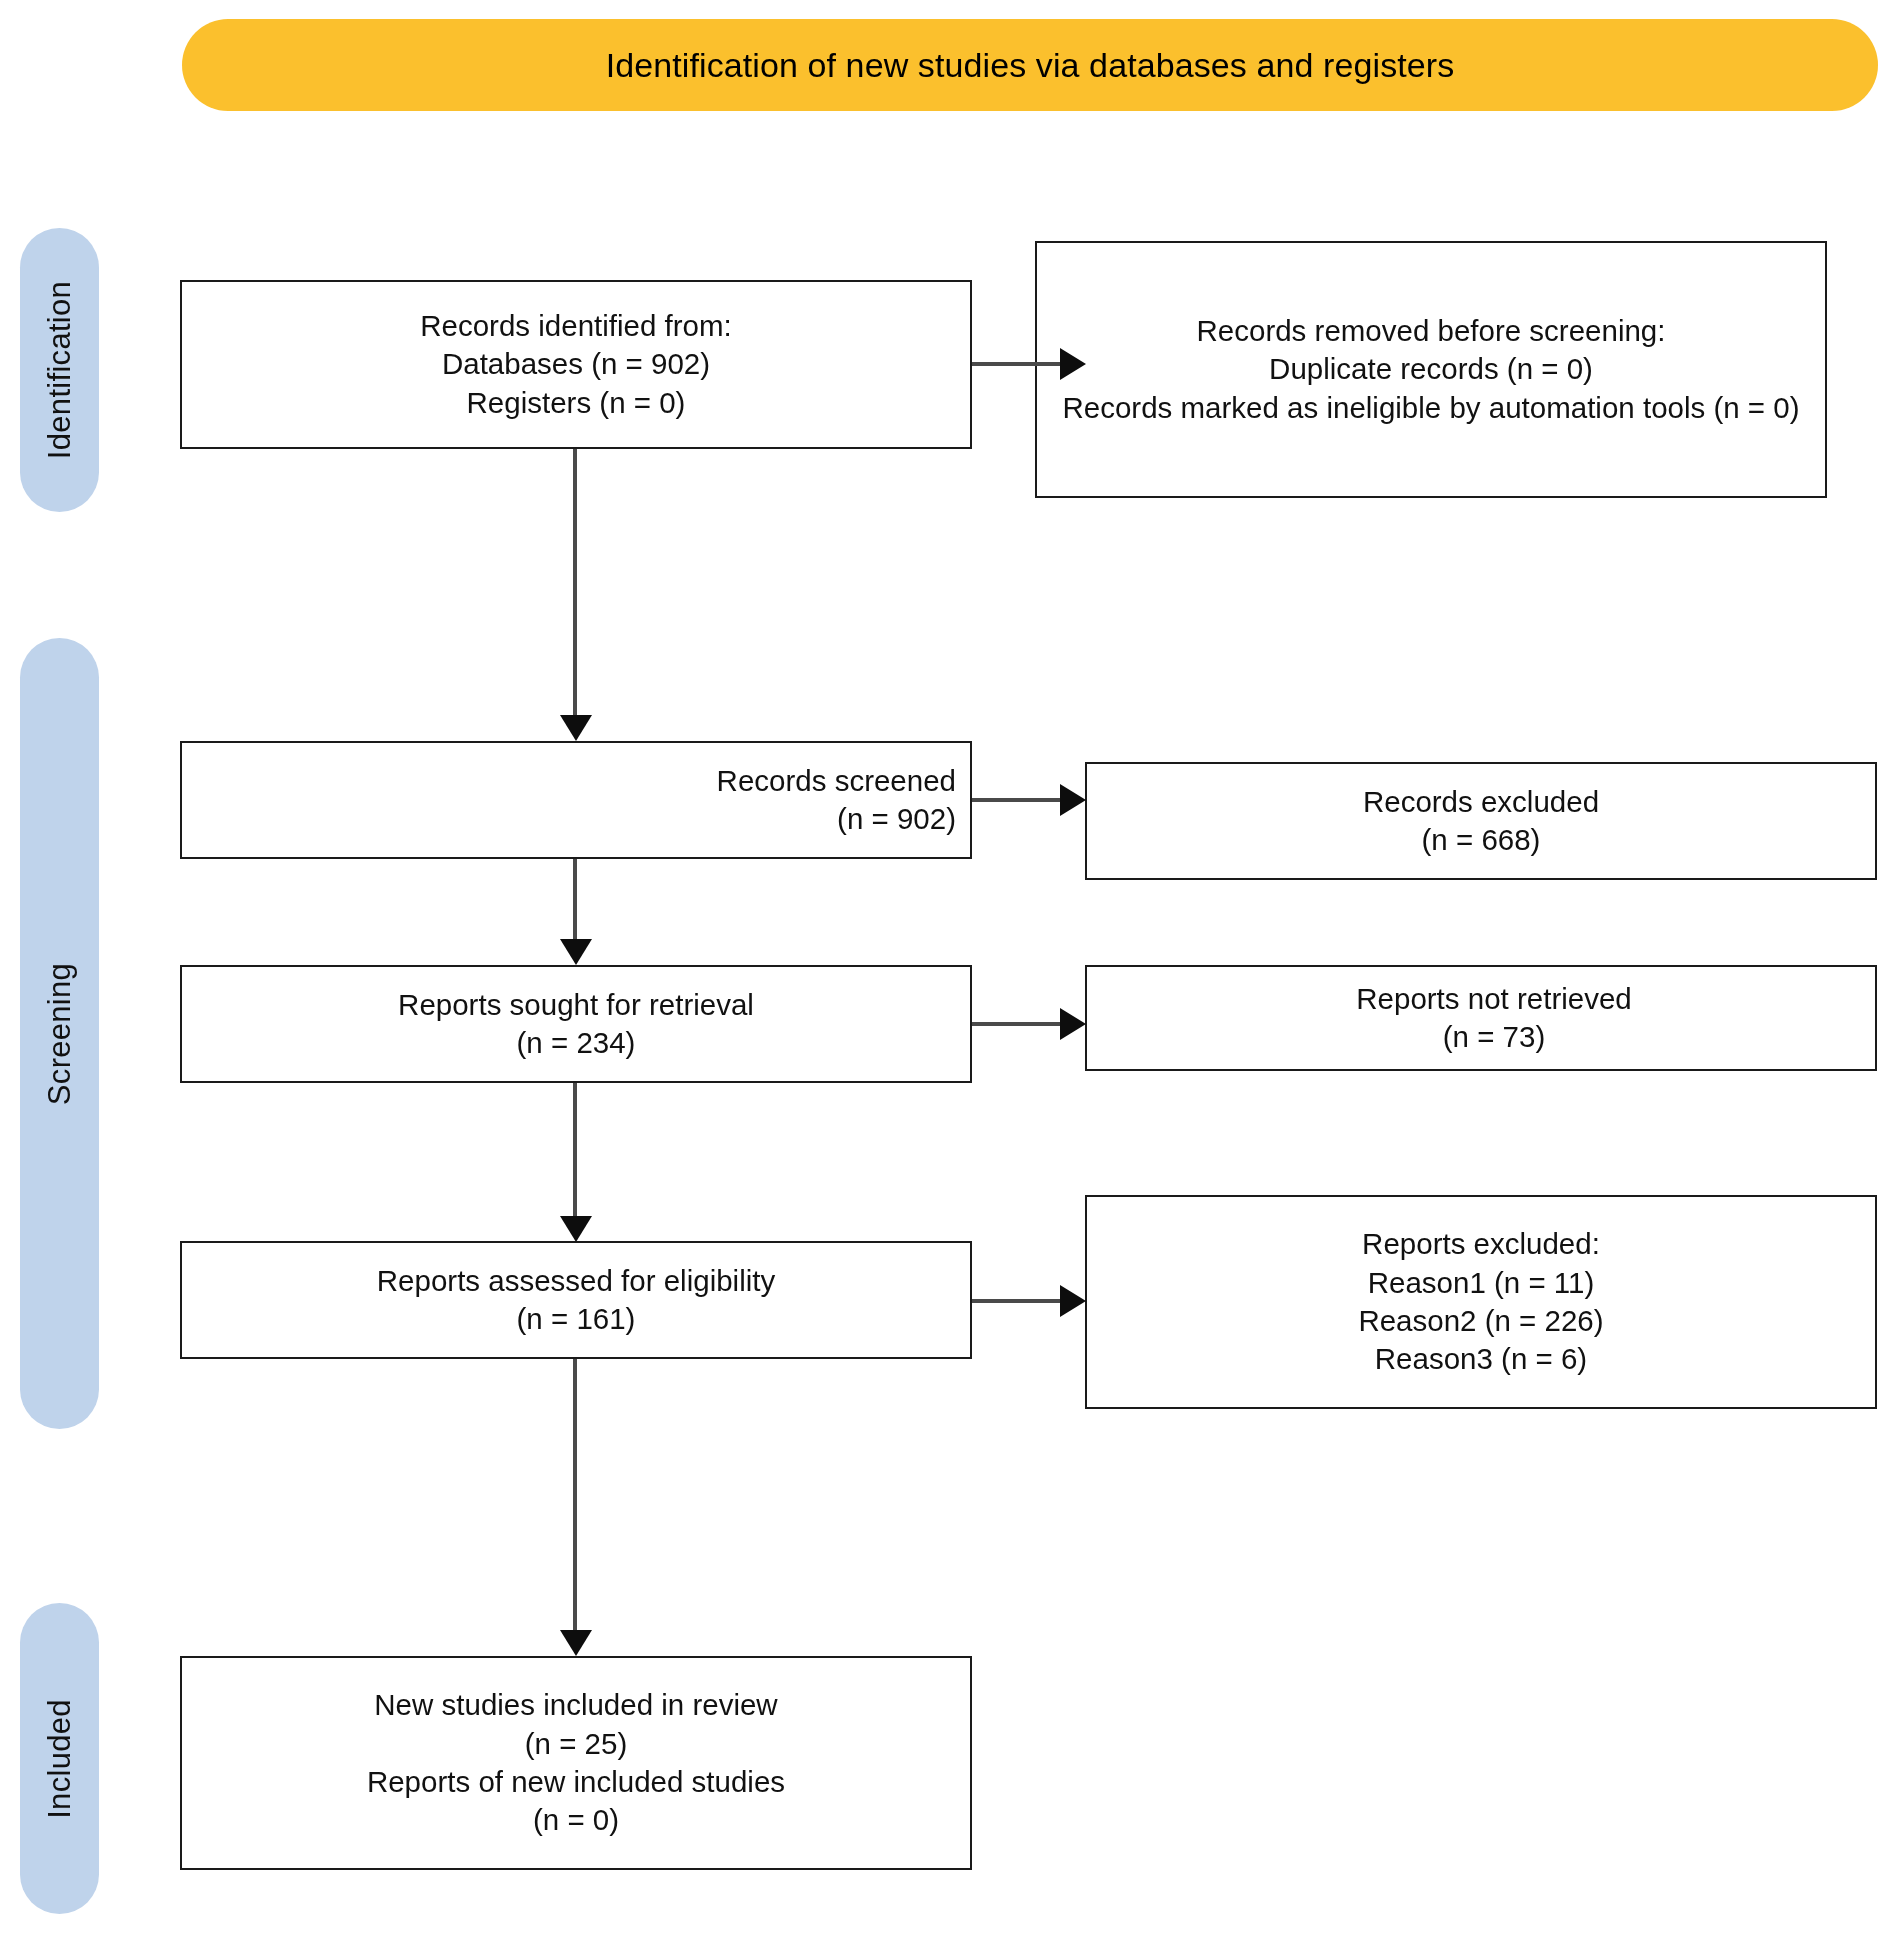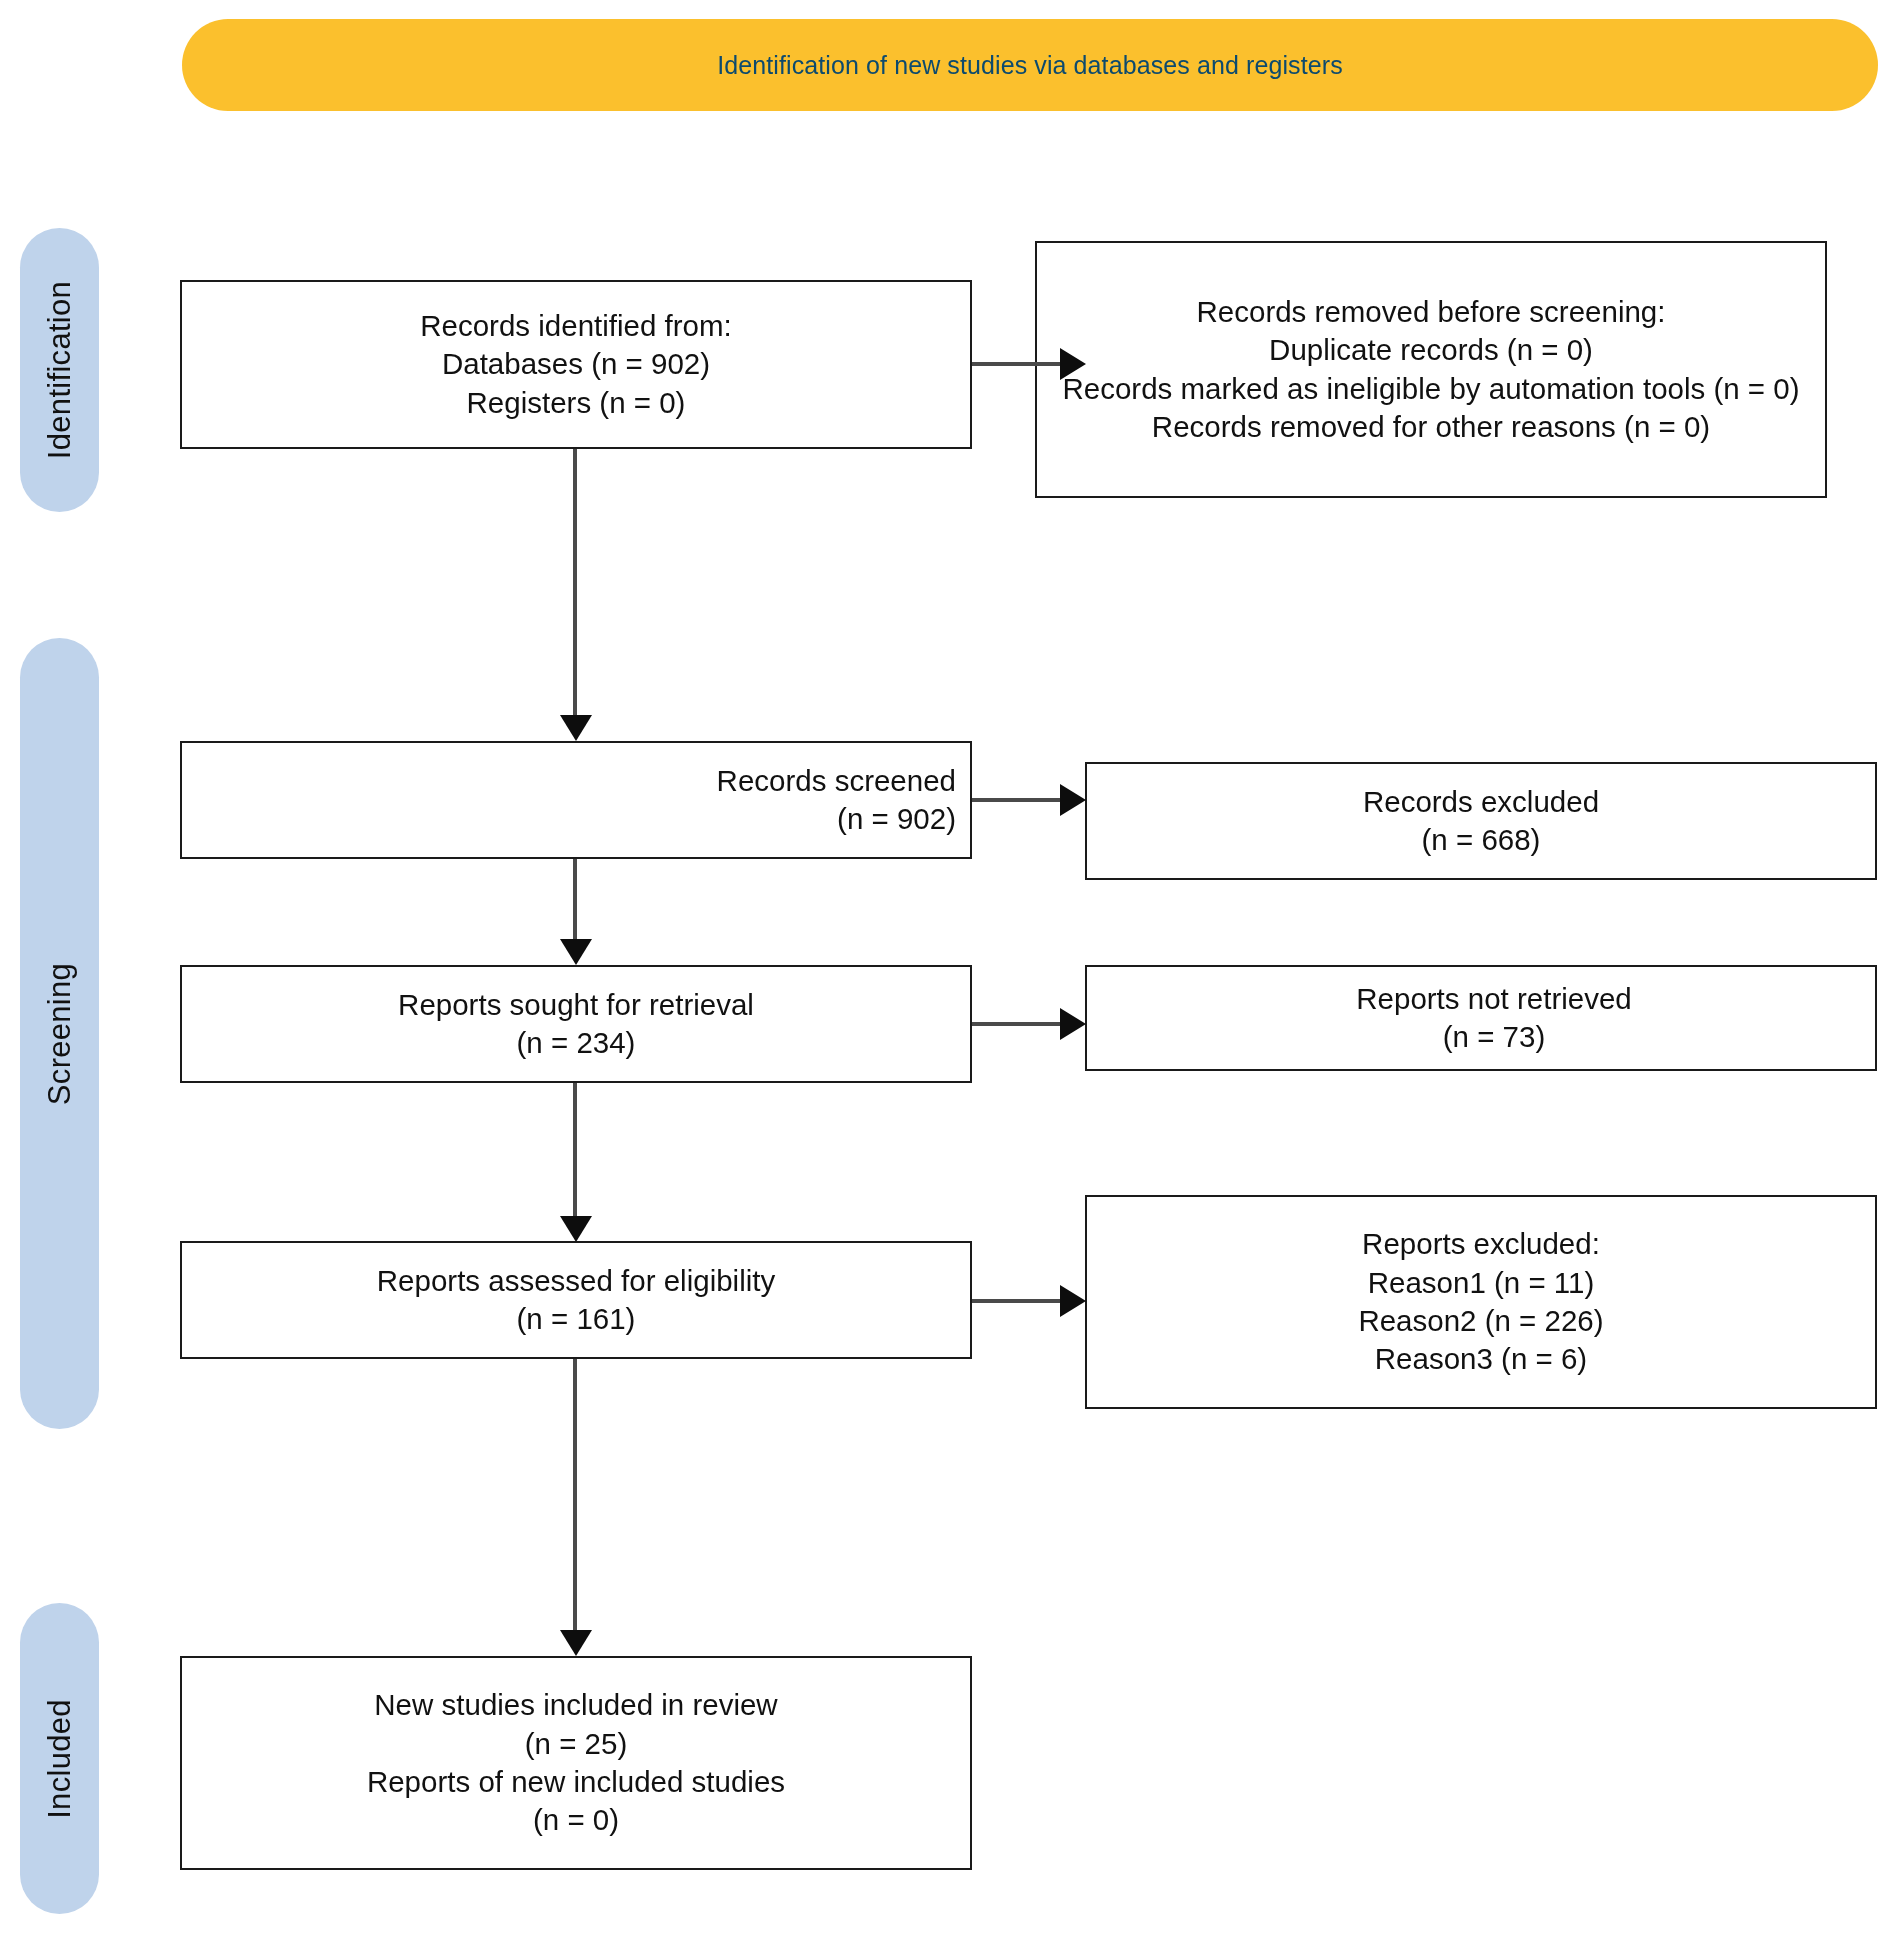--- a/index.html
+++ b/index.html
@@ -27,22 +27,22 @@
     top: 19px;
     width: 1696px;
     height: 92px;
     background: #FBC02D;
     border-radius: 46px;
     display: flex;
     align-items: center;
     justify-content: center;
   }
   .banner-text {
-    font-size: 25px;
-    color: #0c4a6e;
+    font-size: 34px;
+    color: #000000;
     letter-spacing: 0.1px;
     white-space: nowrap;
   }
 
   
   .stage-pill {
     position: absolute;
     left: 20.4px;
     width: 79px;
     background: #BFD3EB;
@@ -146,21 +146,20 @@
   <div class="box" id="box-identified">
     <div class="line">Records identified from:</div>
     <div class="line">Databases (n = 902)</div>
     <div class="line">Registers (n = 0)</div>
   </div>
 
   <div class="box wrap" id="box-removed">
     <div class="line">Records removed before screening:</div>
     <div class="line">Duplicate records (n = 0)</div>
     <div class="line">Records marked as ineligible by automation tools (n = 0)</div>
-    <div class="line">Records removed for other reasons (n = 0)</div>
   </div>
 
   <div class="hline" style="left:972px; top:362px; width:88px;"></div>
   <div class="arrow-right" style="left:1060px; top:348px;"></div>
 
   <div class="vline" style="left:573px; top:449px; height:266px;"></div>
   <div class="arrow-down" style="left:560px; top:715px;"></div>
 
   <div class="box" id="box-screened">
     <div class="line">Records screened</div>

